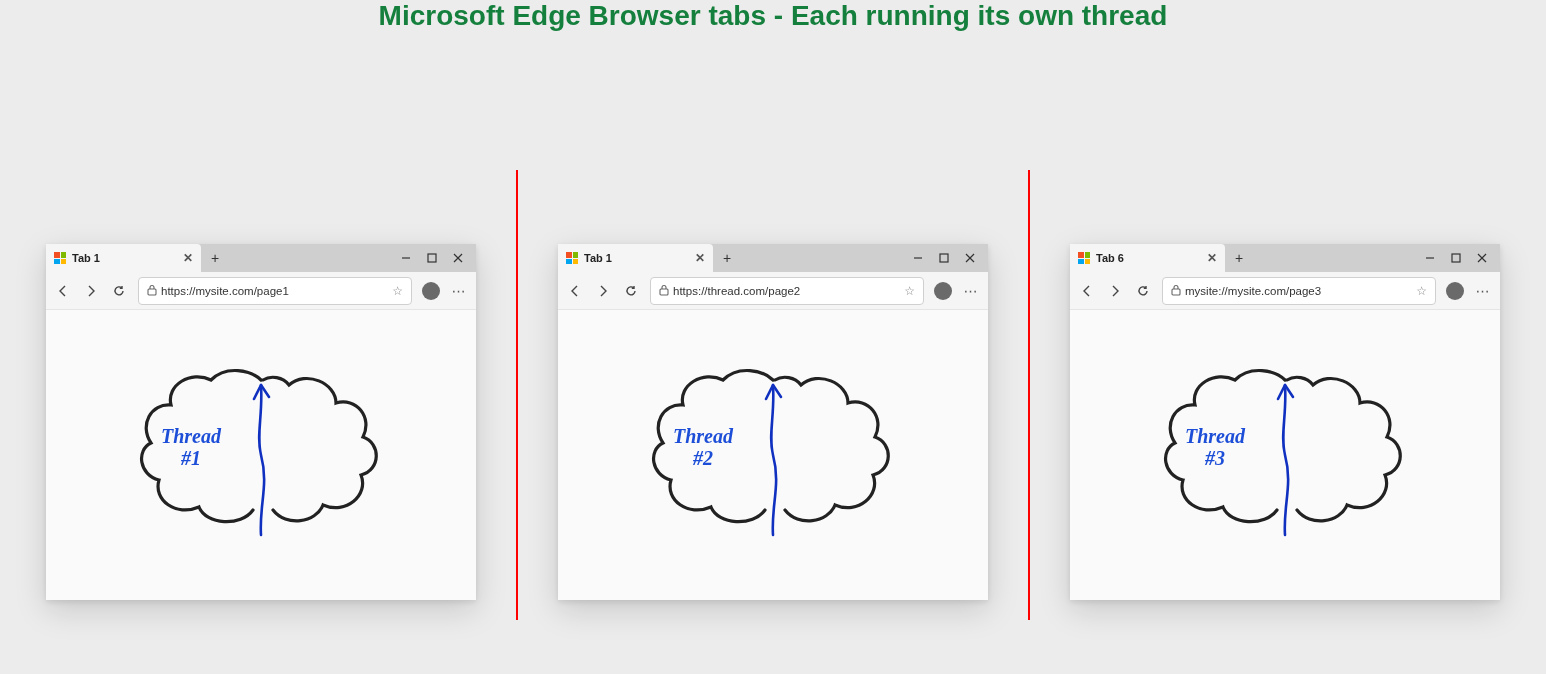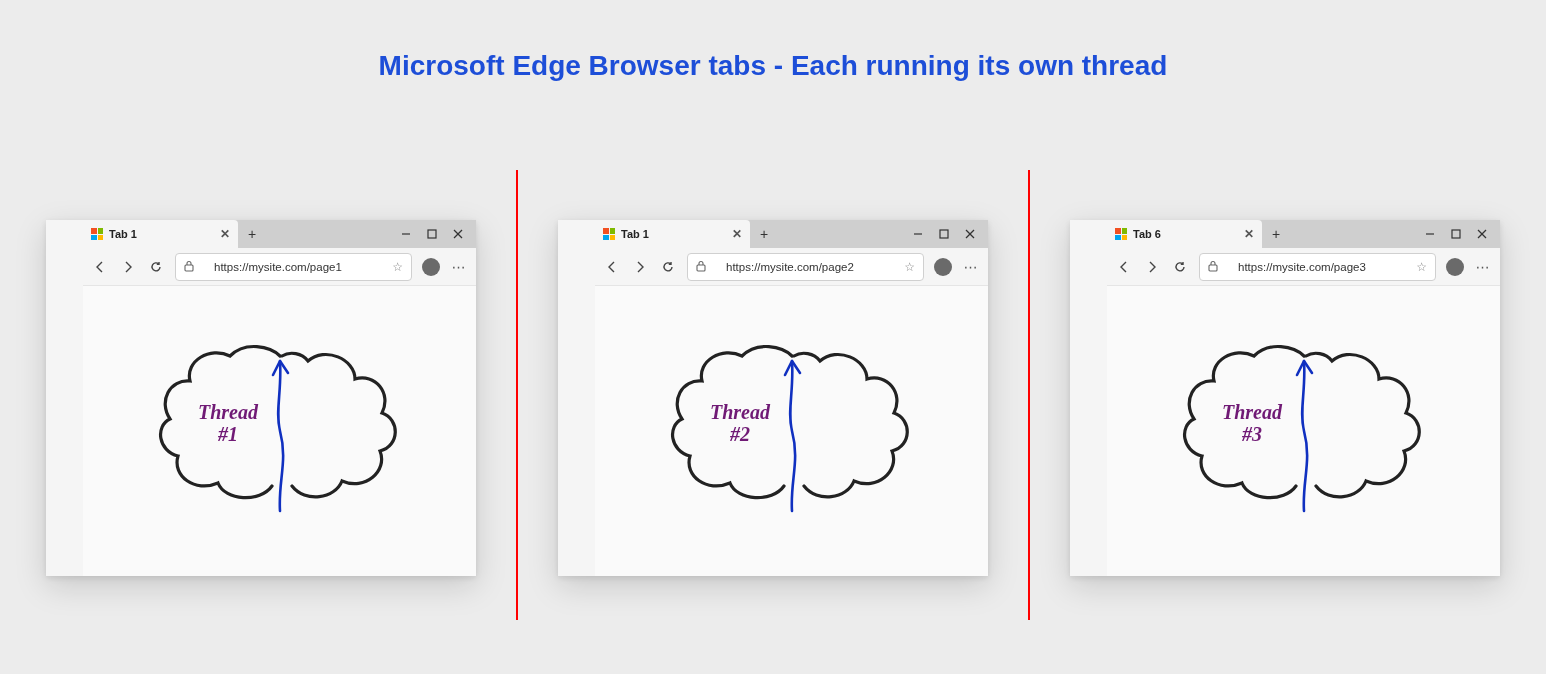--- a/index.html
+++ b/index.html
@@ -8,44 +8,42 @@
       height: 674px;
       background: #ececec;
       font-family: "Segoe UI", Arial, sans-serif;
       overflow: hidden;
       position: relative;
     }
     .title {
       text-align: center;
       font-size: 28px;
       font-weight: 700;
-      color: #1d4ed8;
-      padding-top: 50px;
+      color: #15803d;
     }
     .stage {
       position: absolute;
       top: 170px;
       left: 0;
       right: 0;
       display: flex;
       justify-content: center;
       align-items: flex-start;
       gap: 40px;
     }
     .divider {
       width: 2px;
       height: 450px;
       background: #ff0000;
     }
     .browser {
       width: 430px;
       background: #f5f5f5;
       box-shadow: 0 10px 30px rgba(0,0,0,0.15), 0 2px 6px rgba(0,0,0,0.1);
-      margin-top: 50px;
-      padding-left: 37px;
+      margin-top: 74px;
     }
     .titlebar {
       height: 28px;
       background: #cfcfcf;
       display: flex;
       align-items: stretch;
     }
     .tabstrip {
       display: flex;
       align-items: stretch;
@@ -110,21 +108,21 @@
     }
     .addrbar {
       flex: 1;
       height: 28px;
       background: #fff;
       border: 1px solid #d0d0d0;
       border-radius: 4px;
       display: flex;
       align-items: center;
       padding: 0 8px;
-      gap: 20px;
+      gap: 4px;
       font-size: 11.5px;
       color: #333;
     }
     .addrbar .url { flex: 1; }
     .addrbar .star { color: #888; font-size: 12px; }
     .profile {
       width: 18px;
       height: 18px;
       border-radius: 50%;
       background: #6a6a6a;
@@ -145,21 +143,21 @@
       justify-content: center;
     }
     .thread-label {
       position: absolute;
       top: 115px;
       left: 115px;
       font-family: "Comic Sans MS", "Segoe Script", cursive;
       font-size: 20px;
       font-weight: 700;
       font-style: italic;
-      color: #701a75;
+      color: #1d4ed8;
       text-align: center;
       line-height: 1.1;
     }
     .ms-logo {
       width: 12px;
       height: 12px;
       display: grid;
       grid-template-columns: 1fr 1fr;
       grid-template-rows: 1fr 1fr;
       gap: 1px;
@@ -301,21 +299,21 @@
           <svg width="14" height="14" viewBox="0 0 14 14">
             <path d="M11 7 A4 4 0 1 1 9.8 4" fill="none" stroke="#444" stroke-width="1.4"></path>
             <path d="M10 2 L10 4.2 L7.8 4.2" fill="none" stroke="#444" stroke-width="1.4"></path>
           </svg>
         </span>
       <div class="addrbar">
         <span><svg width="10" height="12" viewBox="0 0 10 12">
               <rect x="1" y="5" width="8" height="6" rx="1" fill="none" stroke="#666" stroke-width="1.1"></rect>
               <path d="M3 5 V3.5 a2 2 0 0 1 4 0 V5" fill="none" stroke="#666" stroke-width="1.1"></path>
             </svg></span>
-        <span class="url">https://mysite.com/page2</span>
+        <span class="url">https://thread.com/page2</span>
         <span class="star">☆</span>
       </div>
       <span class="profile"></span>
       <span class="more">⋯</span>
     </div>
     <div class="viewport">
       <svg width="300" height="220" viewBox="0 0 300 220">
         <path d="M150 35 C140 25 115 20 100 35 C80 25 55 40 60 60 C40 58 28 80 40 98 C25 105 28 130 48 135 C42 155 65 172 88 162 C95 180 130 182 142 165 M162 165 C175 182 205 178 212 160 C235 170 258 150 250 130 C270 125 270 98 252 92 C262 72 245 52 225 58 C225 38 195 25 178 40 C172 32 160 30 152 35" fill="none" stroke="#222" stroke-width="3.2" stroke-linecap="round"></path>
         <path d="M150 190 C148 160 158 140 150 110 C145 90 152 70 150 40" fill="none" stroke="#1030c0" stroke-width="2.6" stroke-linecap="round"></path>
         <path d="M150 40 L143 54 M150 40 L158 52" fill="none" stroke="#1030c0" stroke-width="2.6" stroke-linecap="round"></path>
@@ -377,21 +375,21 @@
           <svg width="14" height="14" viewBox="0 0 14 14">
             <path d="M11 7 A4 4 0 1 1 9.8 4" fill="none" stroke="#444" stroke-width="1.4"></path>
             <path d="M10 2 L10 4.2 L7.8 4.2" fill="none" stroke="#444" stroke-width="1.4"></path>
           </svg>
         </span>
       <div class="addrbar">
         <span><svg width="10" height="12" viewBox="0 0 10 12">
               <rect x="1" y="5" width="8" height="6" rx="1" fill="none" stroke="#666" stroke-width="1.1"></rect>
               <path d="M3 5 V3.5 a2 2 0 0 1 4 0 V5" fill="none" stroke="#666" stroke-width="1.1"></path>
             </svg></span>
-        <span class="url">https://mysite.com/page3</span>
+        <span class="url">mysite://mysite.com/page3</span>
         <span class="star">☆</span>
       </div>
       <span class="profile"></span>
       <span class="more">⋯</span>
     </div>
     <div class="viewport">
       <svg width="300" height="220" viewBox="0 0 300 220">
         <path d="M150 35 C140 25 115 20 100 35 C80 25 55 40 60 60 C40 58 28 80 40 98 C25 105 28 130 48 135 C42 155 65 172 88 162 C95 180 130 182 142 165 M162 165 C175 182 205 178 212 160 C235 170 258 150 250 130 C270 125 270 98 252 92 C262 72 245 52 225 58 C225 38 195 25 178 40 C172 32 160 30 152 35" fill="none" stroke="#222" stroke-width="3.2" stroke-linecap="round"></path>
         <path d="M150 190 C148 160 158 140 150 110 C145 90 152 70 150 40" fill="none" stroke="#1030c0" stroke-width="2.6" stroke-linecap="round"></path>
         <path d="M150 40 L143 54 M150 40 L158 52" fill="none" stroke="#1030c0" stroke-width="2.6" stroke-linecap="round"></path>

